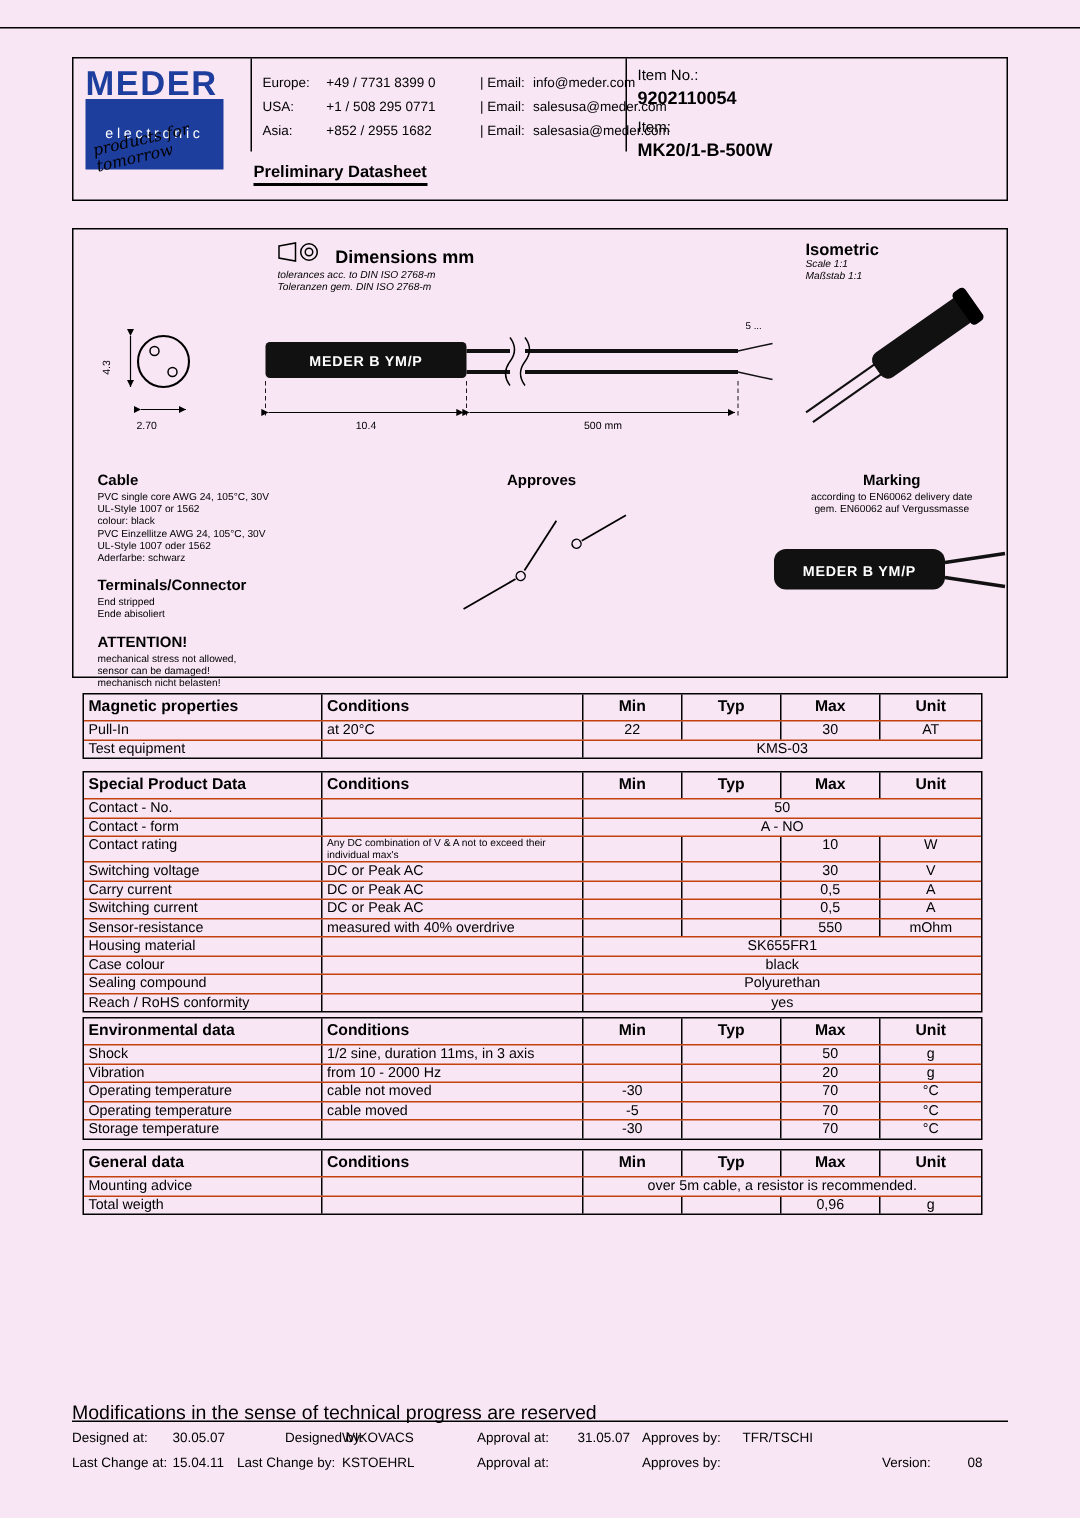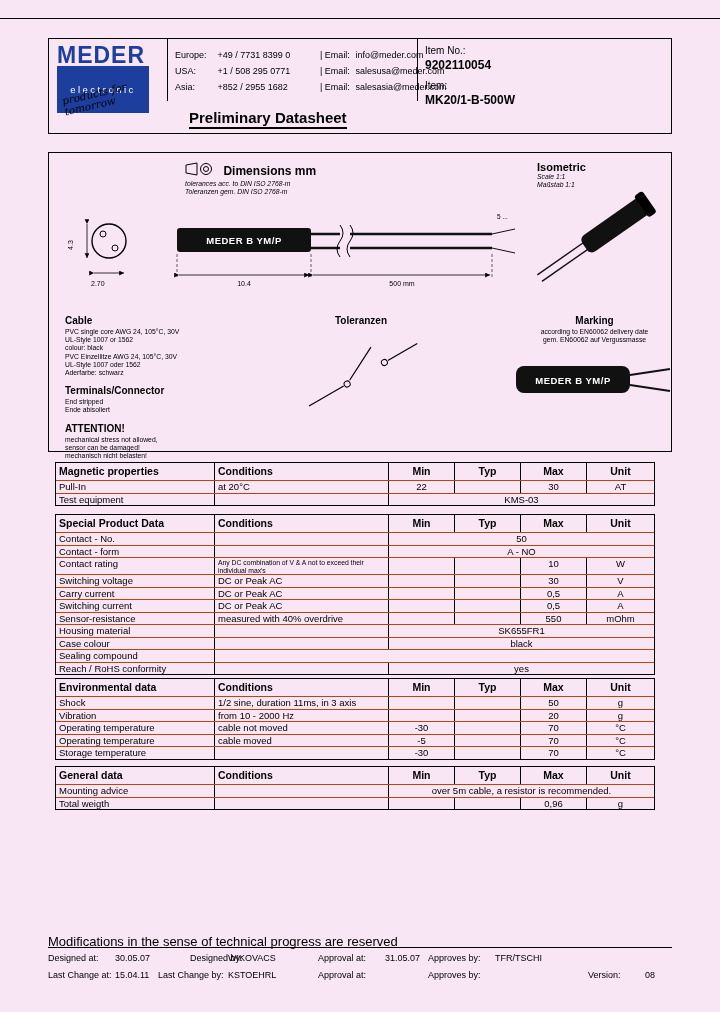--- a/index.html
+++ b/index.html
@@ -17,21 +17,21 @@
   .logo-sub{background:#1e3e9e;color:#fff;font-size:9.5px;letter-spacing:2.5px;text-align:center;width:92px;padding:18px 0;}
   .logo-script{font-family:"DejaVu Serif", serif;font-style:italic;font-size:10.5px;transform:rotate(-13deg);transform-origin:left top;position:absolute;left:4px;top:52px;white-space:nowrap;line-height:11px;}
   .vdiv{position:absolute;top:0;height:62px;border-left:1px solid #000;}
   .contacts{position:absolute;left:126px;top:8px;font-size:9px;}
   .contact-row{height:16px;line-height:16px;white-space:nowrap;}
   .c-region{display:inline-block;width:40px;}
   .c-phone{display:inline-block;width:100px;}
   .c-sep{display:inline-block;margin-right:3px;}
   .item-block{position:absolute;left:376px;top:6px;font-size:10px;}
   .item-value{font-weight:bold;font-size:12px;margin:2px 0 8px 0;}
-  .page-title{position:absolute;left:120px;top:70px;font-size:15px;font-weight:bold;border-bottom:2px solid #000;padding-bottom:1px;margin-left:20px;}
+  .page-title{position:absolute;left:120px;top:70px;font-size:11px;font-weight:bold;border-bottom:2px solid #000;padding-bottom:1px;}
 
   
   .drawing-box{position:absolute;left:48px;top:152px;width:624px;height:300px;border:1.5px solid #000;box-sizing:border-box;}
   .dim-head{position:absolute;left:136px;top:8px;}
   .dim-head-title{font-size:12px;font-weight:bold;display:inline-block;vertical-align:middle;margin-left:4px;}
   .proj-icon{display:inline-block;vertical-align:middle;}
   .note{font-size:6.8px;font-style:italic;line-height:8px;}
   .iso-head{position:absolute;left:488px;top:8px;}
   .iso-title{font-size:11px;font-weight:bold;}
   .main-draw{position:absolute;left:8px;top:40px;}
@@ -199,21 +199,21 @@
     <div class="tiny">End stripped</div>
     <div class="tiny">Ende abisoliert</div>
 
     <div class="sec-title block-gap">ATTENTION!</div>
     <div class="tiny">mechanical stress not allowed,</div>
     <div class="tiny">sensor can be damaged!</div>
     <div class="tiny">mechanisch nicht belasten!</div>
   </div>
 
   <div class="sec schem-sec">
-    <div class="sec-title">Toleranzen</div>
+    <div class="sec-title">Approves</div>
     <svg width="150" height="95" viewBox="0 0 150 95">
       <g transform="rotate(-30 75 48)" stroke="#000" fill="none">
         <line x1="15" y1="48" x2="55" y2="48" stroke-width="1.2"></line>
         <circle cx="59" cy="48" r="3" stroke-width="1"></circle>
         <line x1="63" y1="46" x2="98" y2="28" stroke-width="1.2"></line>
         <circle cx="102" cy="48" r="3" stroke-width="1"></circle>
         <line x1="106" y1="48" x2="140" y2="48" stroke-width="1.2"></line>
       </g>
     </svg>
   </div>
@@ -320,20 +320,21 @@
     <div class="c-span">SK655FR1</div>
   </div>
   <div class="t-row span-row">
     <div class="c-label">Case colour</div>
     <div class="c-cond"></div>
     <div class="c-span">black</div>
   </div>
   <div class="t-row span-row">
     <div class="c-label">Sealing compound</div>
     <div class="c-cond"></div>
+    <div class="c-span">Polyurethan</div>
   </div>
   <div class="t-row span-row">
     <div class="c-label">Reach / RoHS conformity</div>
     <div class="c-cond"></div>
     <div class="c-span">yes</div>
   </div>
 </div>
 
 <div class="dtable" style="top:678px">
   <div class="t-row t-head">

